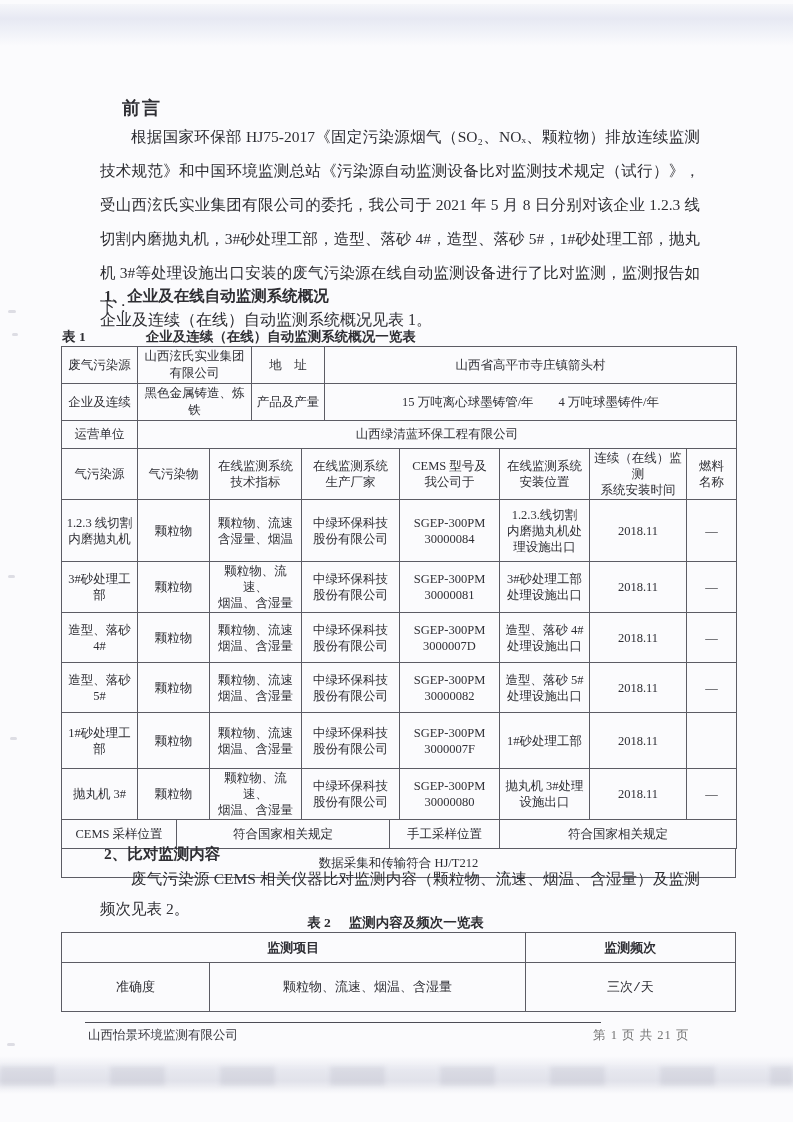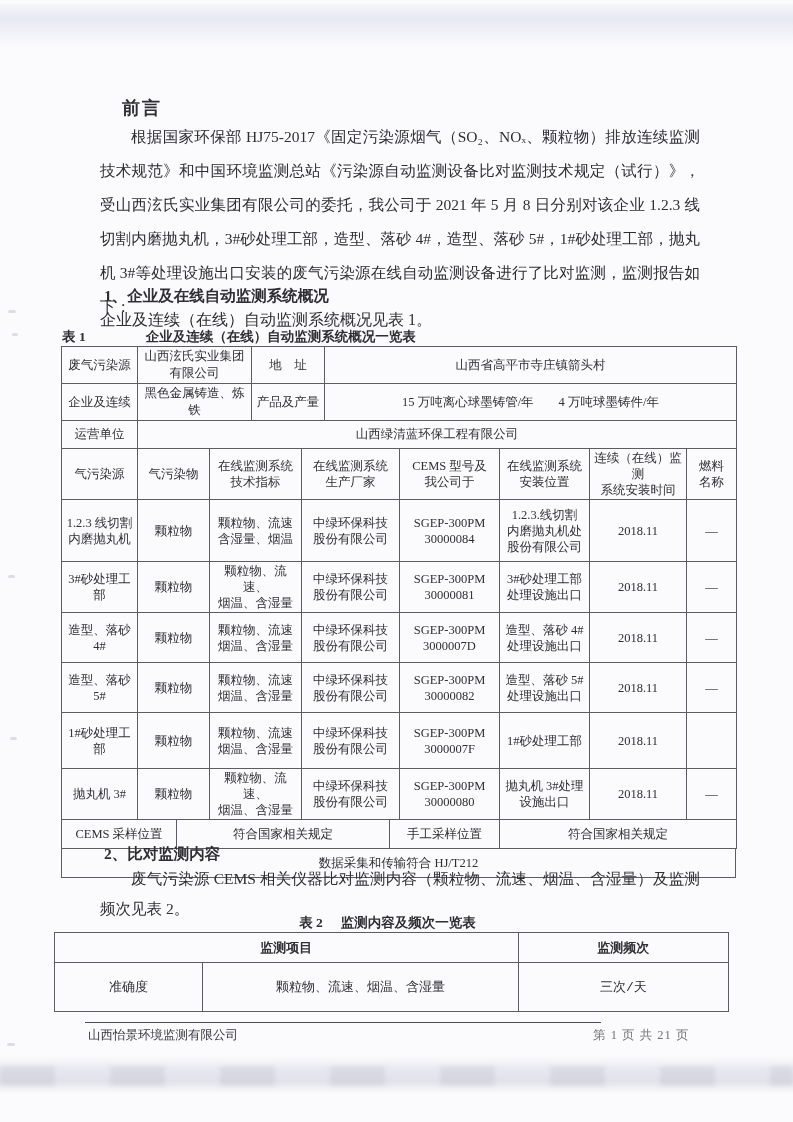--- a/index.html
+++ b/index.html
@@ -19,36 +19,36 @@
     filter:blur(2px);}
   .smudge{position:absolute;background:#b9bac6;opacity:.45;border-radius:2px;filter:blur(.5px);}
 
   .h-preface{position:absolute;left:122px;top:96px;margin:0;font-size:18px;font-weight:bold;letter-spacing:2px;}
   .par{position:absolute;left:100px;top:120px;width:600px;margin:0;
     font-size:15.5px;line-height:34px;text-align:justify;text-indent:2em;}
   .h-sec1{position:absolute;left:104px;top:286px;margin:0;font-size:15.5px;font-weight:bold;}
   .intro1{position:absolute;left:100px;top:310px;margin:0;font-size:16px;}
   .cap1{position:absolute;left:62px;top:328px;width:675px;display:flex;gap:60px;
     font-size:13.5px;font-weight:bold;}
-  .cap2{position:absolute;left:50px;top:914px;width:675px;display:flex;justify-content:center;gap:18px;
+  .cap2{position:absolute;left:58px;top:914px;width:675px;display:flex;justify-content:center;gap:18px;
     font-size:13.5px;font-weight:bold;}
 
   .twrap{position:absolute;left:61px;top:346px;width:677px;}
   table.t{border-collapse:collapse;table-layout:fixed;width:675px;font-size:12.5px;color:#2f2f35;}
   table.t + table.t{margin-top:-1px;}
   table.t td{border:1px solid #5c5c64;text-align:center;vertical-align:middle;padding:1px 2px;}
   .ml{white-space:pre-line;line-height:17px;}
   .info-t td{height:25px;}
   .head-t td{line-height:16px;}
   .samp-t td,.note-t td{height:26px;}
 
   .h-sec2{position:absolute;left:104px;top:844px;margin:0;font-size:15.5px;font-weight:bold;}
   .par2{position:absolute;left:100px;top:864px;width:600px;margin:0;
     font-size:15.5px;line-height:30px;text-align:justify;text-indent:2em;}
-  .t2wrap{position:absolute;left:54px;top:932px;width:677px;}
+  .t2wrap{position:absolute;left:61px;top:932px;width:677px;}
   .t2 td{font-size:13px;}
   .t2 .t2head td{height:27px;font-weight:bold;}
   .t2 .t2row td{height:46px;font-family:Liberation Mono, monospace;}
 
   .footer-line{position:absolute;left:85px;top:1022px;width:516px;border-top:1.5px solid #4c4c55;}
   .footer-company{position:absolute;left:88px;top:1027px;font-size:12.5px;color:#3a3a42;}
   .footer-page{position:absolute;left:593px;top:1027px;font-size:12.5px;color:#737373;letter-spacing:1px;}
 </style>
 </head>
 <body>
@@ -139,21 +139,21 @@
 内磨抛丸机</td>
         <td class="ml">颗粒物</td>
         <td class="ml">颗粒物、流速
 含湿量、烟温</td>
         <td class="ml">中绿环保科技
 股份有限公司</td>
         <td class="ml">SGEP-300PM
 30000084</td>
         <td class="ml">1.2.3.线切割
 内磨抛丸机处
-股份有限公司</td>
+理设施出口</td>
         <td class="ml">2018.11</td>
         <td class="ml">—</td>
       </tr>
       <tr style="height:48px">
         <td class="ml">3#砂处理工部</td>
         <td class="ml">颗粒物</td>
         <td class="ml">颗粒物、流速、
 烟温、含湿量</td>
         <td class="ml">中绿环保科技
 股份有限公司</td>

